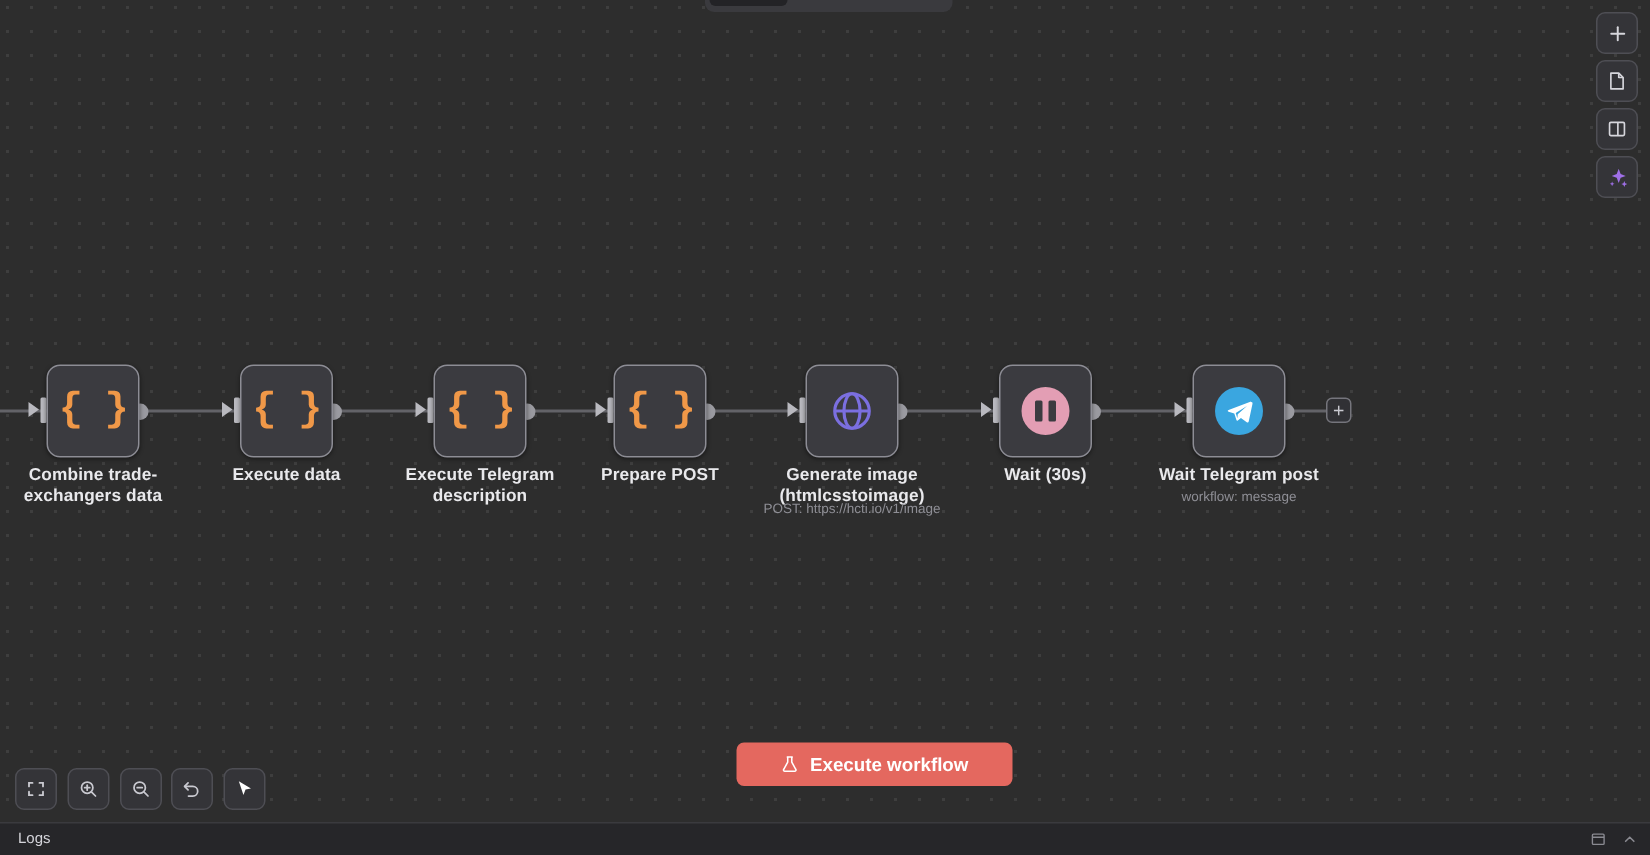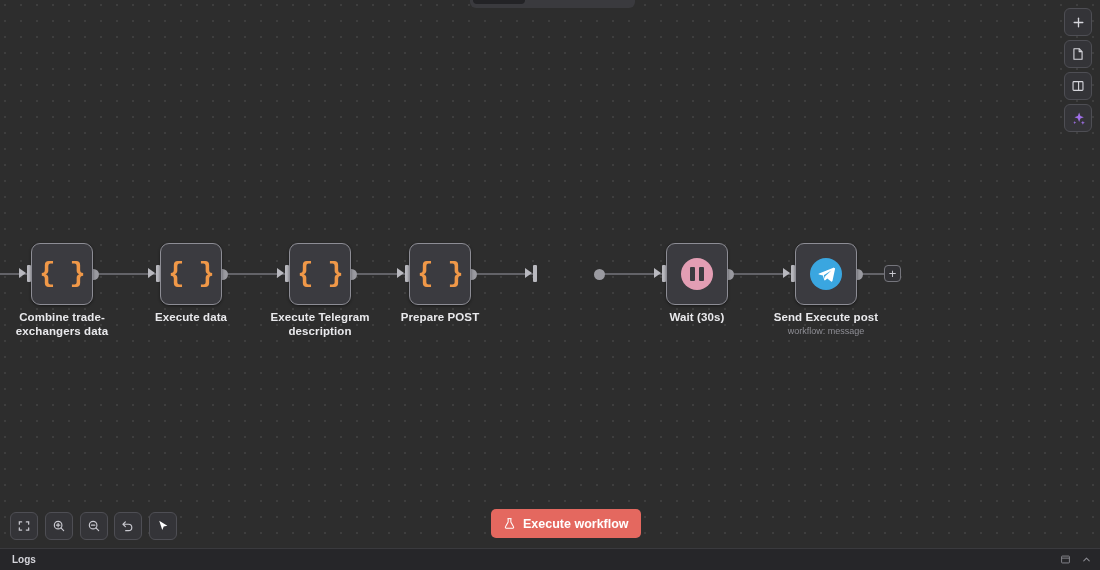--- a/index.html
+++ b/index.html
@@ -109,35 +109,35 @@
     position: absolute; bottom: 30px;
     width: 28px; height: 28px; border-radius: 6px;
     background: #343438; border: 1px solid #4e4e54;
     display: flex; align-items: center; justify-content: center;
     color: #c9c9d0;
   }
   .lctl.active { color: #ffffff; }
 
   
   #exec {
-    position: absolute; left: 491px; bottom: 32px;
-    height: 29px; padding: 0 12px; border-radius: 5px;
+    position: absolute; left: 491px; bottom: 46px;
+    height: 29px; padding: 0 29px; border-radius: 5px;
     background: #e4685f; color: #fff; border: none;
     display: flex; align-items: center; gap: 7px;
     font-size: 12.5px; font-weight: bold;
     font-family: "Liberation Sans", sans-serif;
   }
 
   
   #logsbar {
     position: absolute; left: 0; right: 0; bottom: 0; height: 22px;
     background: #262629; border-top: 1px solid #3a3a3e;
     display: flex; align-items: center; padding: 0 8px;
   }
-  #logsbar .lbl { font-size: 10px; color: #d4d4da; font-weight: bold; padding-left: 4px; }
+  #logsbar .lbl { font-size: 10px; color: #d4d4da; font-weight: normal; padding-left: 4px; }
   #logsbar .spacer { flex: 1; }
   #logsbar .mini { color: #8a8a91; margin-left: 10px; display: flex; align-items: center; }
 </style>
 </head>
 <body>
 
 <div id="app">
 
   <div class="tabstrip">
     <div class="tab active">Editor</div>
@@ -214,20 +214,31 @@
       <div class="node-label">Execute Telegram description</div>
     </div>
 
     <div class="node" style="left:409px; top:243px;">
       <div class="node-box">
         <span class="glyph-code">{&nbsp;}</span>
       </div>
       <div class="node-label">Prepare POST</div>
     </div>
 
+    <div class="node" style="left:537px; top:243px;">
+      <div class="node-box">
+        <svg width="30" height="30" viewBox="0 0 24 24" fill="none" stroke="#7b6fe0" stroke-width="1.7">
+          <circle cx="12" cy="12" r="9.2"></circle>
+          <line x1="2.8" y1="12" x2="21.2" y2="12"></line>
+          <ellipse cx="12" cy="12" rx="4.3" ry="9.2"></ellipse>
+        </svg>
+      </div>
+      <div class="node-label">Generate image (htmlcsstoimage)</div>
+      <div class="node-sub" style="top:91px;">POST: https://hcti.io/v1/image</div>
+    </div>
 
     <div class="node" style="left:666px; top:243px;text-decoration:underline;">
       <div class="node-box">
         <span class="glyph-circle wait">
           <span class="pause-bars">
               <i></i>
               <i></i>
             </span>
         </span>
       </div>
@@ -235,21 +246,21 @@
     </div>
 
     <div class="node" style="left:795px; top:243px;">
       <div class="node-box">
         <span class="glyph-circle tg">
           <svg width="19" height="19" viewBox="0 0 24 24" fill="#ffffff">
             <path d="M21.5 3.3 2.6 10.6c-1 .4-1 1 0 1.3l4.8 1.5 1.8 5.6c.3.7.6.8 1.2.3l2.6-2.1 4.9 3.6c.9.5 1.5.2 1.7-.8l3.1-14.6c.3-1.2-.4-1.8-1.2-1.5zM8.6 13.1l9.5-6-7.8 7.1-.3 3.2-1.4-4.3z"></path>
           </svg>
         </span>
       </div>
-      <div class="node-label">Send Execute post</div>
+      <div class="node-label">Wait Telegram post</div>
       <div class="node-sub" style="top:83px;">workflow: message</div>
     </div>
 
     <div class="plus-end" style="left:884px;">+</div>
   </div>
 
   <div class="rtool" style="top:8px;">
     <svg width="13" height="13" viewBox="0 0 24 24" stroke="#d6d6dc" stroke-width="2.4" stroke-linecap="round">
       <line x1="12" y1="4" x2="12" y2="20"></line>
         <line x1="4" y1="12" x2="20" y2="12"></line>

